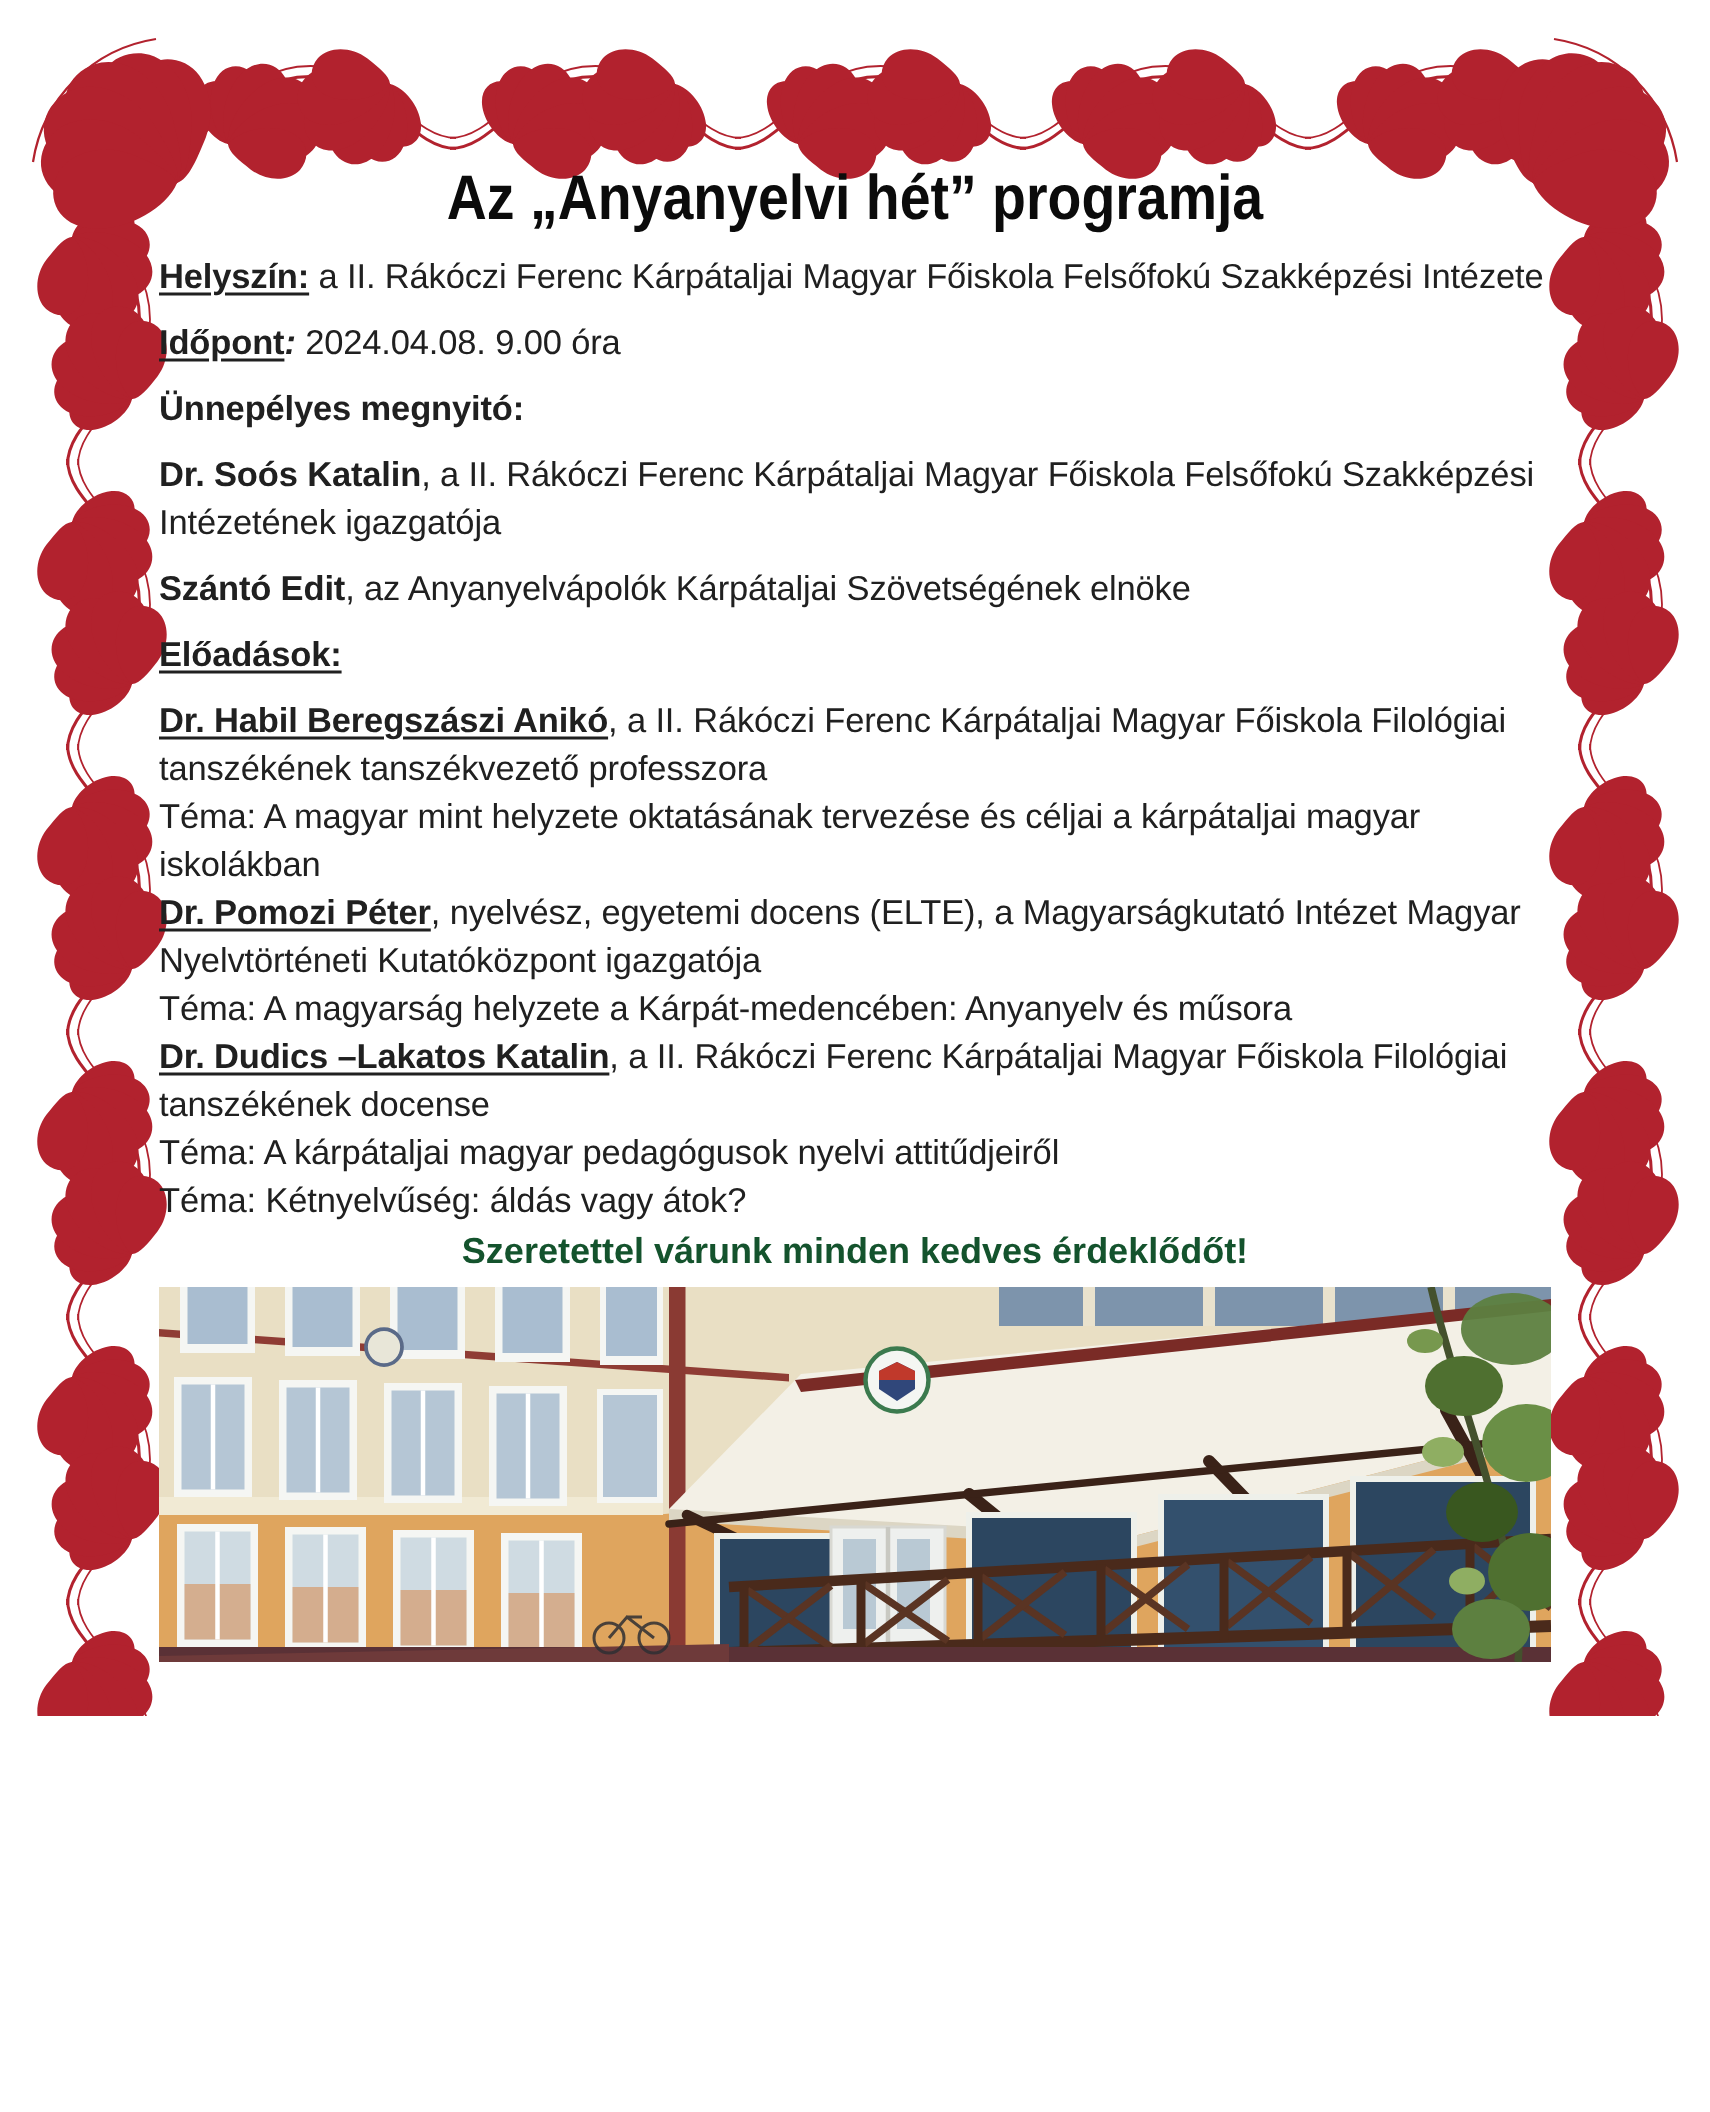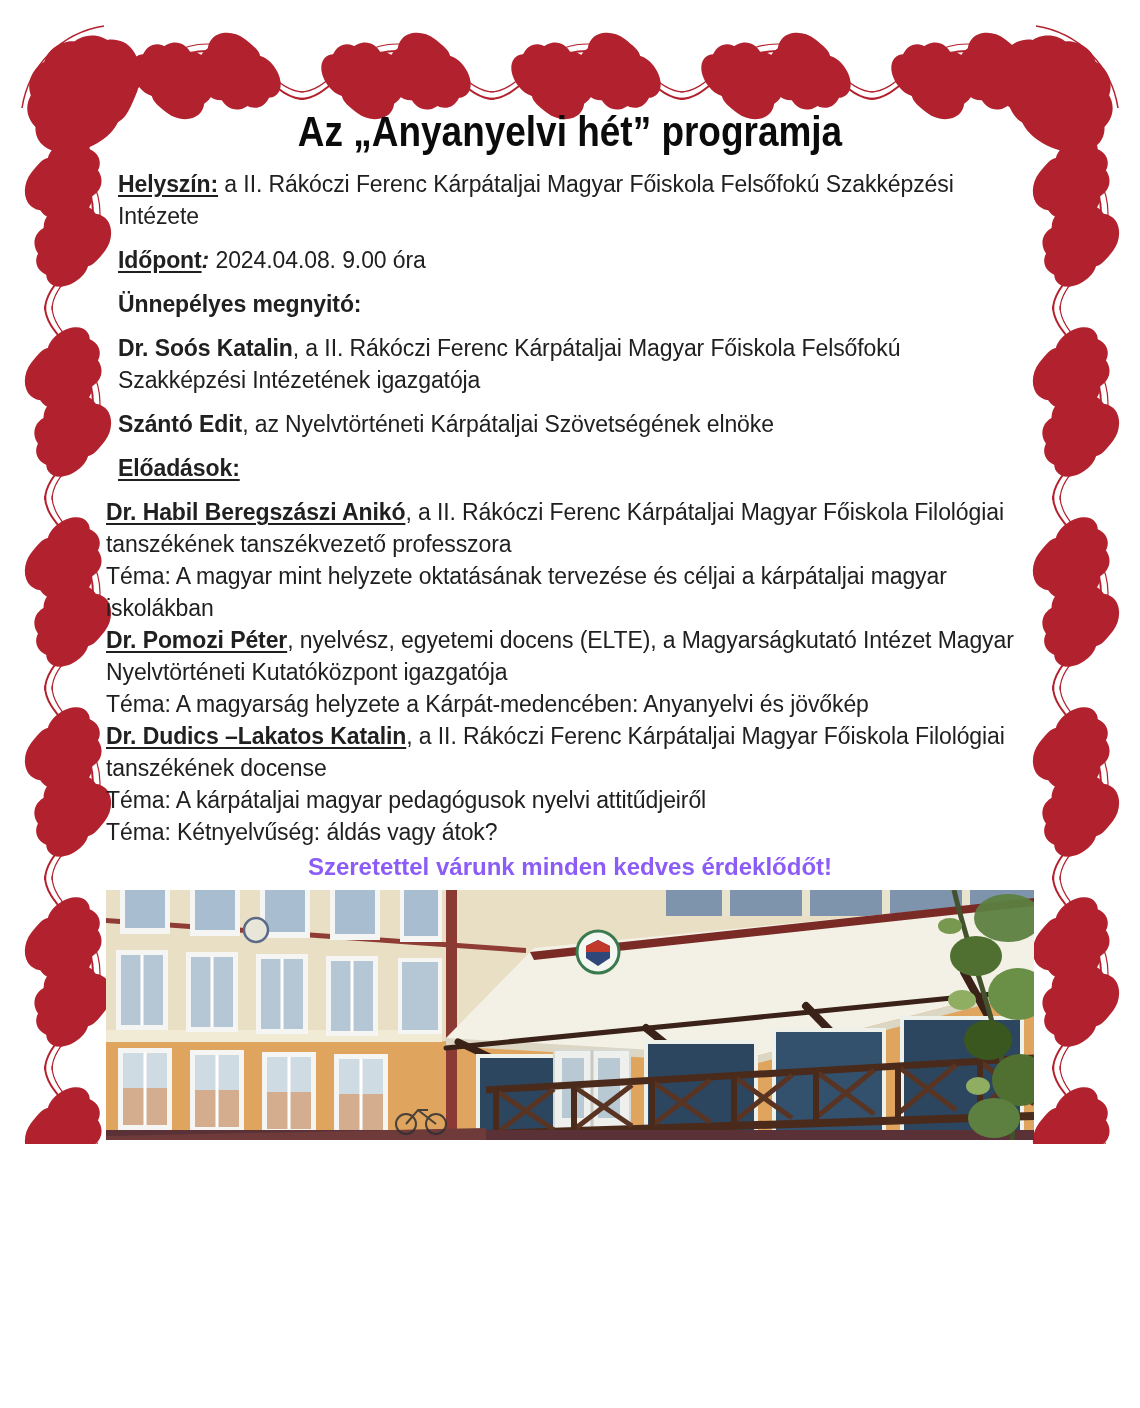--- a/index.html
+++ b/index.html
@@ -17,30 +17,30 @@
     margin:0 0 12px 0;
     font-size:42px;
     font-weight:bold;
     text-align:center;
     color:#0b0b0b;
     transform:scaleX(0.88);
     transform-origin:50% 50%;
     line-height:1.15;
     white-space:nowrap;
   }
-  p.para{font-size:23px;line-height:32px;margin:0 0 12px 12px;letter-spacing:-0.1px;}
+  p.para{font-size:23px;line-height:32px;margin:0 0 12px 0;letter-spacing:-0.1px;}
   .b{font-weight:bold;}
   .bu{font-weight:bold;text-decoration:underline;text-underline-offset:3px;}
   .bi{font-weight:bold;font-style:italic;}
   .bold-head{font-weight:bold;}
   .lectures p{margin:0;}
   .lectures{margin:0 0 2px 0;}
   p.closing{
     font-size:24px;font-weight:bold;text-align:center;
-    margin:4px 0 8px 0;line-height:30px;color:#8b5cf6;
+    margin:4px 0 8px 0;line-height:30px;color:#14532d;
   }
   .photo-wrap{width:928px;height:250px;}
   .photo-wrap svg{display:block;}
 </style>
 </head>
 <body>
 
 <div class="page">
 
   <svg class="border-svg" viewBox="0 0 1140 1408" xmlns="http://www.w3.org/2000/svg">
@@ -117,31 +117,31 @@
     <h1 class="title">Az „Anyanyelvi hét” programja</h1>
 
     <p class="para"><span class="bu">Helyszín:</span><span> a II. Rákóczi Ferenc Kárpátaljai Magyar Főiskola Felsőfokú Szakképzési Intézete</span></p>
 
     <p class="para"><span class="bu">Időpont</span><span class="bi">:</span><span> 2024.04.08. 9.00 óra</span></p>
 
     <p class="para bold-head">Ünnepélyes megnyitó:</p>
 
     <p class="para"><span class="b">Dr. Soós Katalin</span><span>, a II. Rákóczi Ferenc Kárpátaljai Magyar Főiskola Felsőfokú Szakképzési Intézetének igazgatója</span></p>
 
-    <p class="para"><span class="b">Szántó Edit</span><span>, az Nyelvtörténeti Kárpátaljai Szövetségének elnöke</span></p>
+    <p class="para"><span class="b">Szántó Edit</span><span>, az Anyanyelvápolók Kárpátaljai Szövetségének elnöke</span></p>
 
 
     <p class="para"><span class="bu">Előadások:</span></p>
 
     <div class="lectures">
       <p class="para"><span class="bu">Dr. Habil Beregszászi Anikó</span><span>, a II. Rákóczi Ferenc Kárpátaljai Magyar Főiskola Filológiai tanszékének tanszékvezető professzora</span></p>
       <p class="para">Téma: A magyar mint helyzete oktatásának tervezése és céljai a kárpátaljai magyar iskolákban</p>
 
       <p class="para"><span class="bu">Dr. Pomozi Péter</span><span>, nyelvész, egyetemi docens (ELTE), a Magyarságkutató Intézet Magyar Nyelvtörténeti Kutatóközpont igazgatója</span></p>
-      <p class="para">Téma: A magyarság helyzete a Kárpát-medencében: Anyanyelvi és jövőkép</p>
+      <p class="para">Téma: A magyarság helyzete a Kárpát-medencében: Anyanyelv és műsora</p>
 
       <p class="para"><span class="bu">Dr. Dudics –Lakatos Katalin</span><span>, a II. Rákóczi Ferenc Kárpátaljai Magyar Főiskola Filológiai tanszékének docense</span></p>
       <p class="para">Téma: A kárpátaljai magyar pedagógusok nyelvi attitűdjeiről</p>
 
       <p class="para">Téma: Kétnyelvűség: áldás vagy átok?</p>
     </div>
 
     <p class="closing">Szeretettel várunk minden kedves érdeklődőt!</p>
 
     <div class="photo-wrap">

